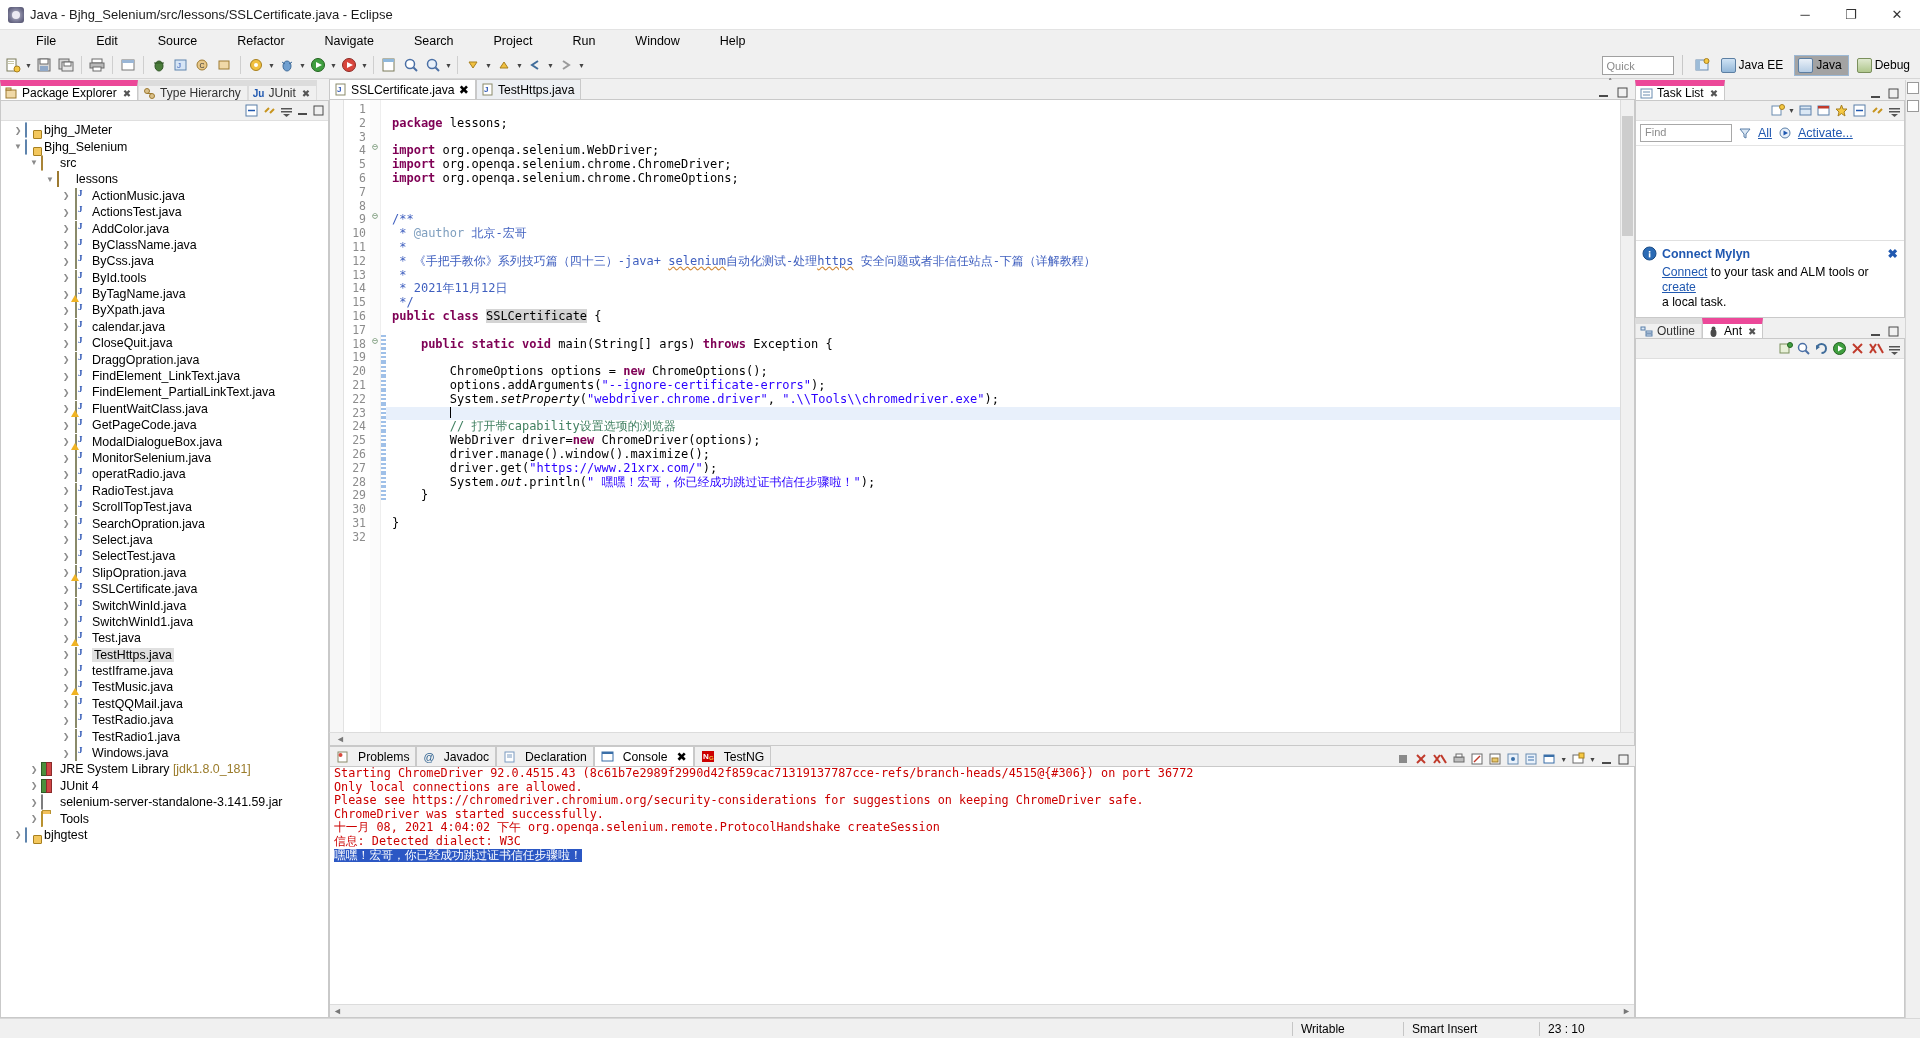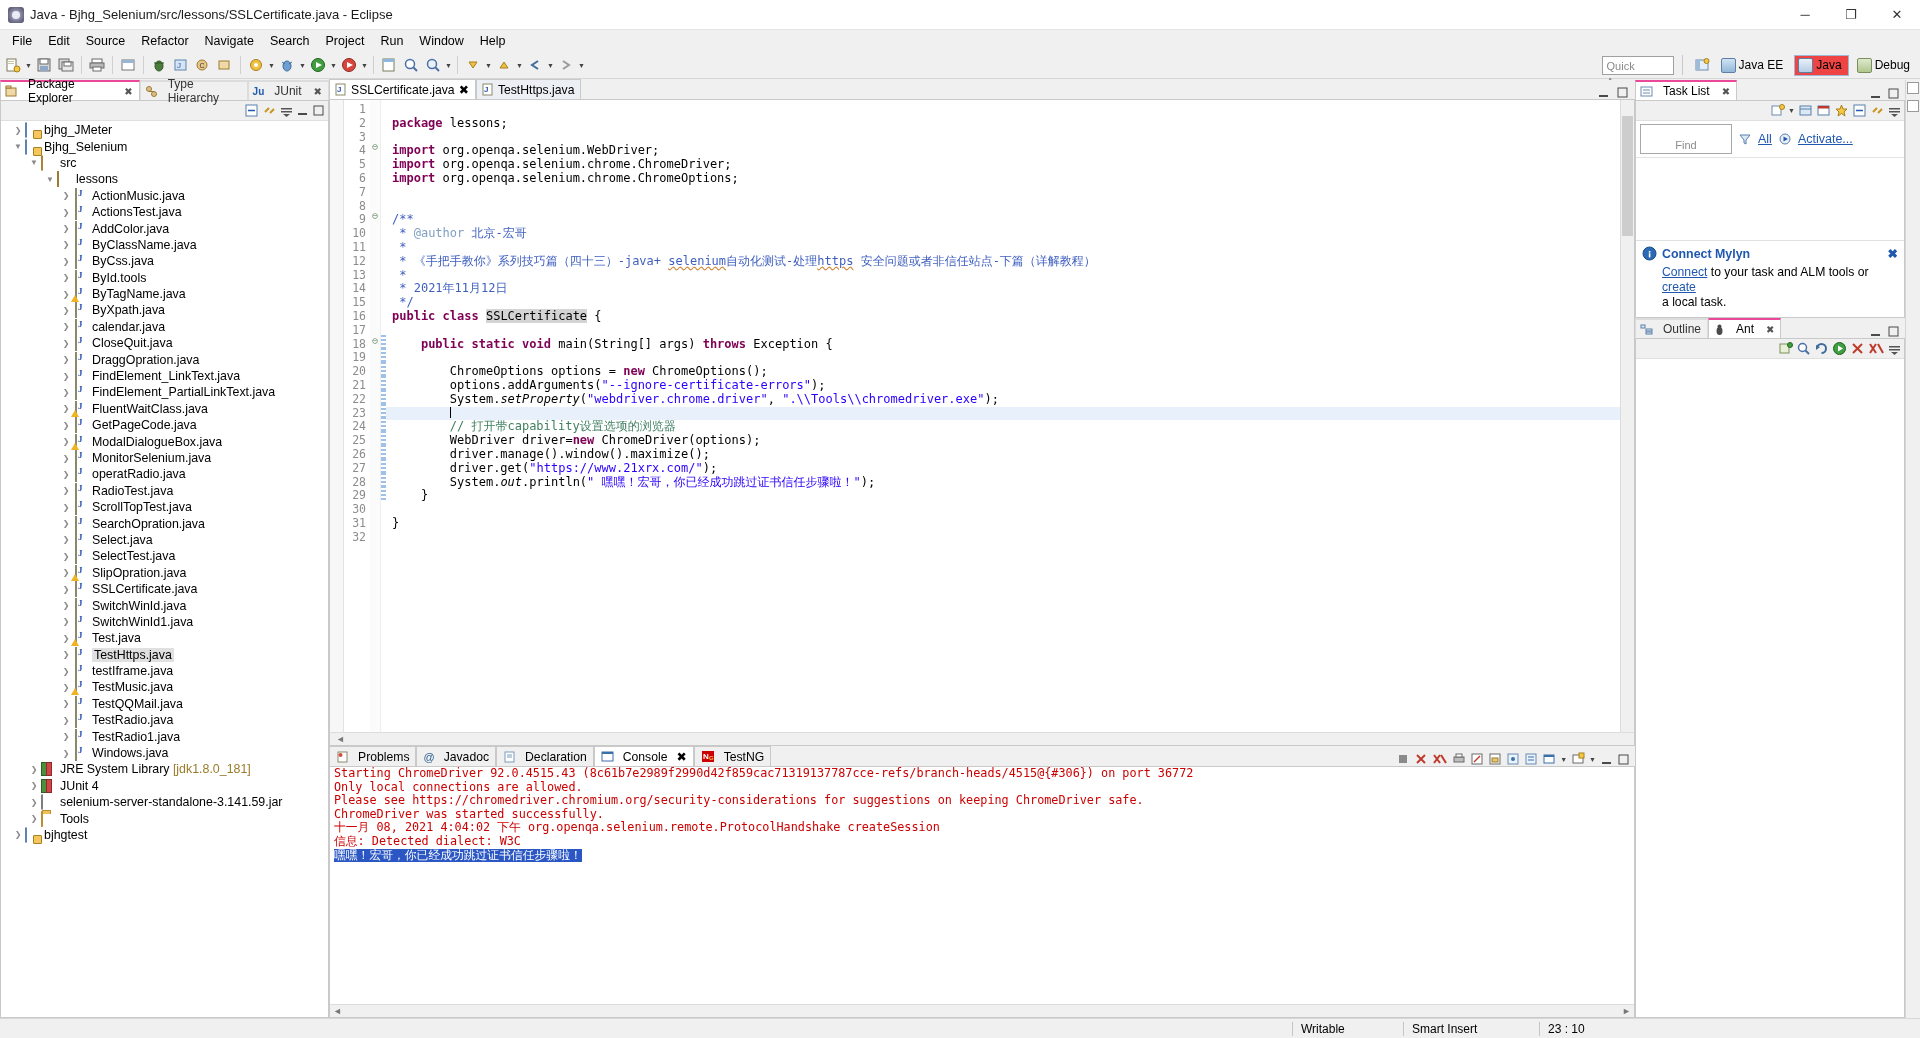--- a/index.html
+++ b/index.html
@@ -25,54 +25,54 @@
   .titlebar .appicon:after{
     content:"";position:absolute;left:4px;top:4px;width:8px;height:8px;border-radius:50%;
     background:#eceaf4;
   }
   .titlebar .title { font-size:13px; color:#1b1b1b; }
   .titlebar .wbtns { margin-left:auto; display:flex; height:30px; }
   .wbtn { width:46px; height:30px; display:flex; align-items:center; justify-content:center; color:#333; font-size:13px; }
 
   
   .menubar { height:22px; display:flex; align-items:center; padding-left:4px; background:#f0f0f0; flex:0 0 22px; }
-  .menubar .mi { padding:2px 8px; font-size:12.5px; color:#000; }
+  .menubar .mi { padding:2px 8px; font-size:12.5px; color:#000;margin-left:24px; }
 
   
   .toolbar {
     height:27px; display:flex; align-items:center; gap:0px; background:#f0f0f0;
     border-bottom:1px solid #d6d6d6; flex:0 0 27px; padding-left:2px;
   }
   .tbtn { width:22px; height:22px; display:flex; align-items:center; justify-content:center; position:relative; }
   .tsep { width:1px; height:18px; background:#cfcfcf; margin:0 4px; }
   .tarrow { width:9px; height:22px; display:flex;align-items:center;justify-content:center;font-size:7px;color:#444; }
   .quickaccess {
     margin-left:auto; display:flex; align-items:center; gap:5px; padding-right:4px;
   }
   .qa-input {
     width:72px; height:19px; border:1px solid #a0a0a0; background:#fff;
     font-size:11px; color:#8a8a8a; padding:1px 4px; line-height:16px;
   }
   .persp-sep { width:1px;height:20px;background:#c8c8c8;margin:0 3px; }
   .persp {
     display:flex;align-items:center;gap:3px; padding:1px 6px 1px 3px; height:21px; font-size:12px;
   }
-  .persp.active { background:#ef4444; border:1px solid #9cb8d4; }
+  .persp.active { background:#a3a3a3; border:1px solid #9cb8d4; }
   .persp-icon { width:15px;height:15px;border-radius:2px; }
 
   
   .body { flex:1 1 auto; display:flex; min-height:0; padding:1px 0 0 0; }
 
   
   .view { display:flex; flex-direction:column; background:#f0f0f0; min-height:0; min-width:0; }
   .tabrow { display:flex; align-items:flex-end; height:20px; position:relative; }
   .vtab {
-    display:flex; align-items:center; gap:10px; height:20px; padding:0 6px 0 4px;
+    display:flex; align-items:center; gap:4px; height:20px; padding:0 6px 0 4px;
     font-size:12px; color:#000; background:#f0f0f0;
-    border-top:2px solid #ec4899; border-left:1px solid #c9c9c9; border-right:1px solid #c9c9c9;
+    border-top:6px solid #ec4899; border-left:1px solid #c9c9c9; border-right:1px solid #c9c9c9;text-align:center;
   }
   .vtab.sel { background:#ffffff; font-weight:normal; }
   .vtab.unsel { background:#f0f0f0; color:#333; border-color:#dcdcdc; }
   .vtab .x { font-size:10px; color:#555; margin-left:2px; }
   .tabctl { margin-left:auto; display:flex; align-items:center; gap:5px; padding-right:5px; color:#444; font-size:11px; }
 
   .viewbody { flex:1 1 auto; background:#fff; border:1px solid #c9c9c9; border-top:1px solid #c9c9c9; min-height:0; display:flex; flex-direction:column; }
   .viewtoolbar { height:20px; background:#f0f0f0; border-bottom:1px solid #dfdfdf; display:flex; align-items:center; justify-content:flex-end; gap:3px; padding-right:3px; }
 
   
@@ -144,21 +144,21 @@
   .cline { white-space:pre; }
   .cline.err { color:#cc0000; }
   .cline.sel { background:#2b57c4; color:#fff; display:inline-block; }
   .chbar { height:13px; background:#f0f0f0; border-top:1px solid #dcdcdc; display:flex; align-items:center; justify-content:space-between; padding:0 3px; color:#777; font-size:9px;}
 
   
   .rightcol { flex:0 0 270px; display:flex; flex-direction:column; min-height:0; }
   .tasklist { flex:0 0 238px; display:flex; flex-direction:column; }
   .outlineview { flex:1 1 auto; display:flex; flex-direction:column; min-height:0; }
   .findrow { display:flex; align-items:center; gap:6px; padding:3px 4px; border-bottom:1px solid #e4e4e4;}
-  .findbox { flex:0 0 92px; height:18px; border:1px solid #a8a8a8; background:#fff; font-size:11px; color:#8c8c8c; padding:14px 4px;text-align:center; }
+  .findbox { flex:0 0 92px; height:18px; border:1px solid #a8a8a8; background:#fff; font-size:11px; color:#8c8c8c; padding:1px 4px; }
   .linkblue { color:#2058b0; text-decoration:underline; cursor:pointer; }
   .mylyn { border-top:1px solid #e0e0e0; padding:5px 6px 7px 6px; background:#fff; }
   .mylyn-title { display:flex; align-items:center; gap:5px; color:#2058b0; font-weight:bold; font-size:12.4px; margin-bottom:4px; }
   .mylyn-body { font-size:12.2px; line-height:15px; color:#000; padding-left:20px; }
 
   
   .edgestrip { flex:0 0 15px; background:#f0f0f0; border-left:1px solid #d5d5d5; display:flex; flex-direction:column; align-items:center; padding-top:2px; gap:6px; }
   .edgebox { width:12px;height:12px;border:1px solid #9a9a9a;background:#fff; }
 
   

